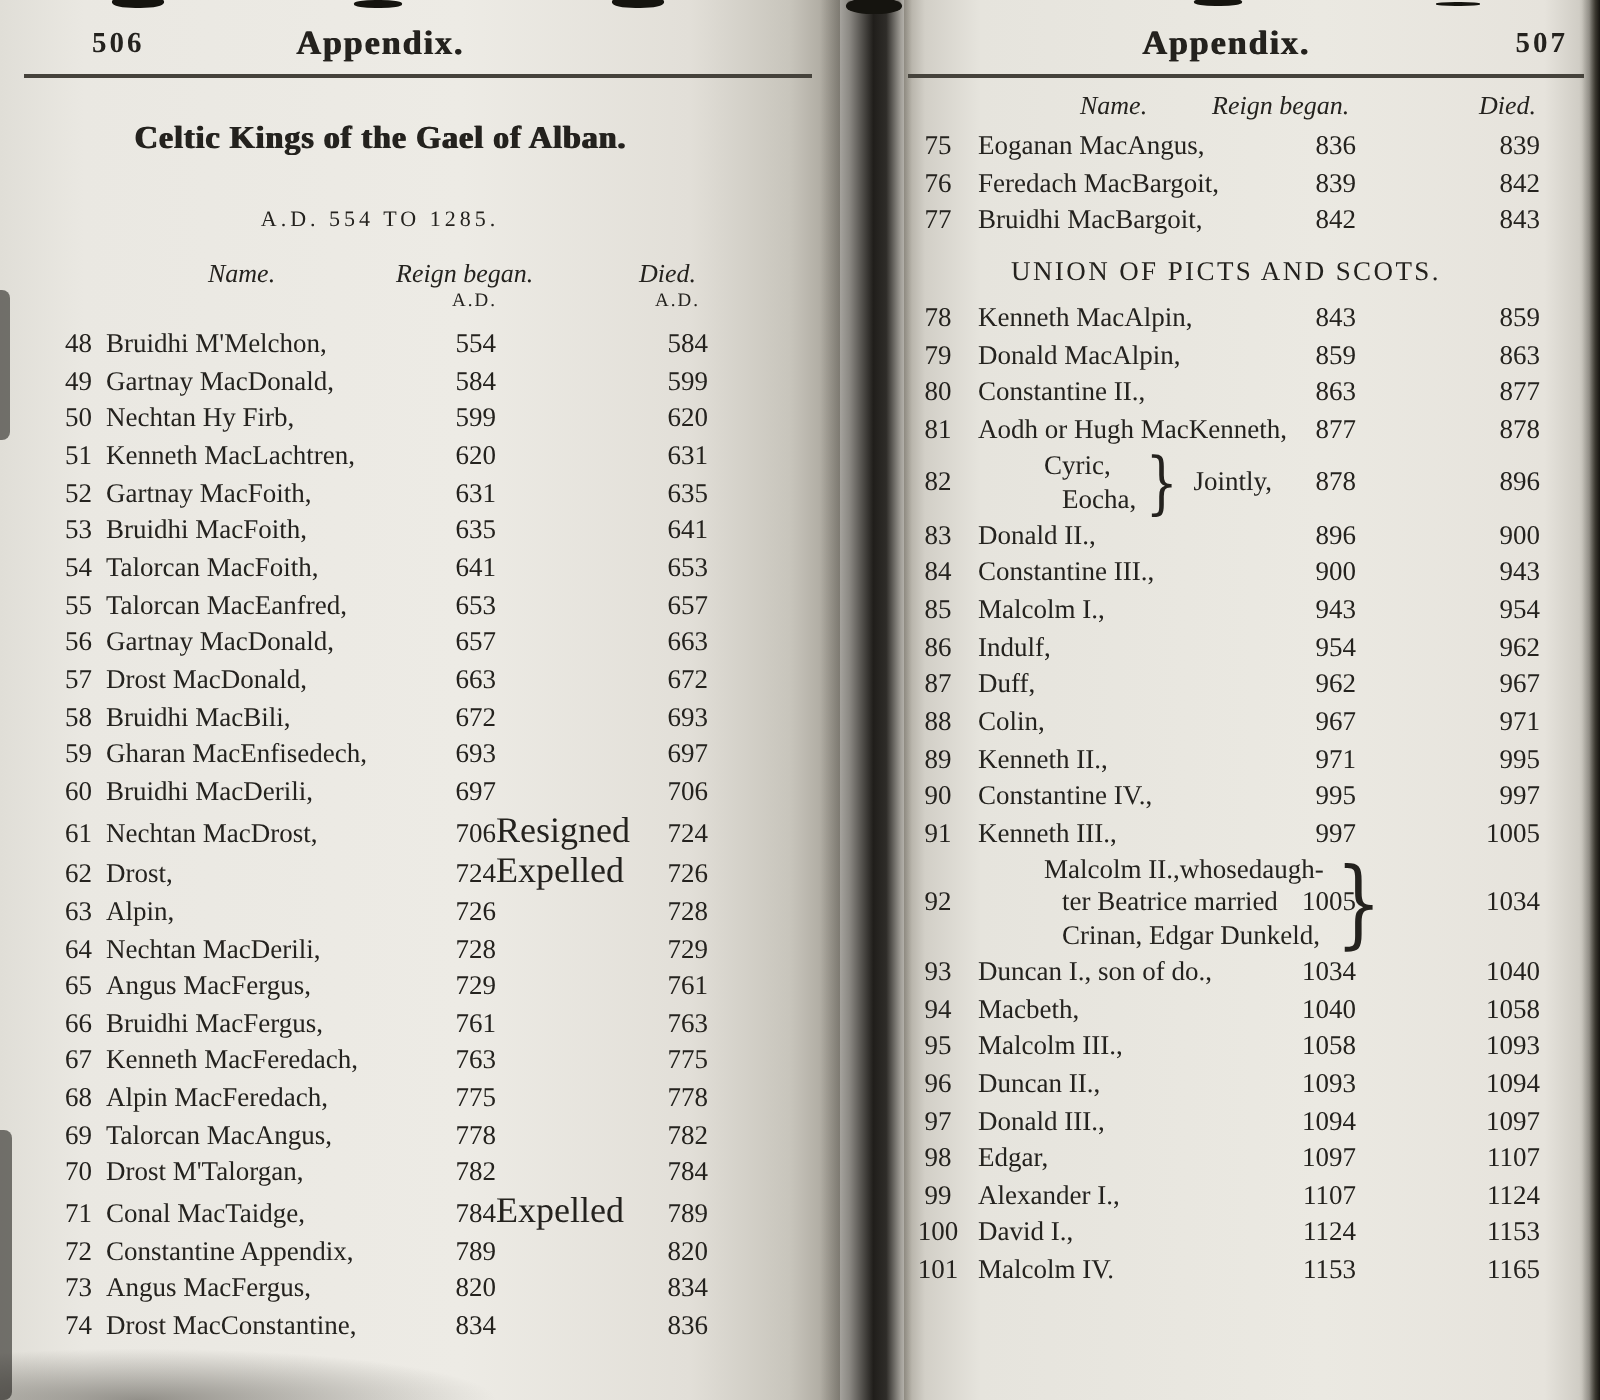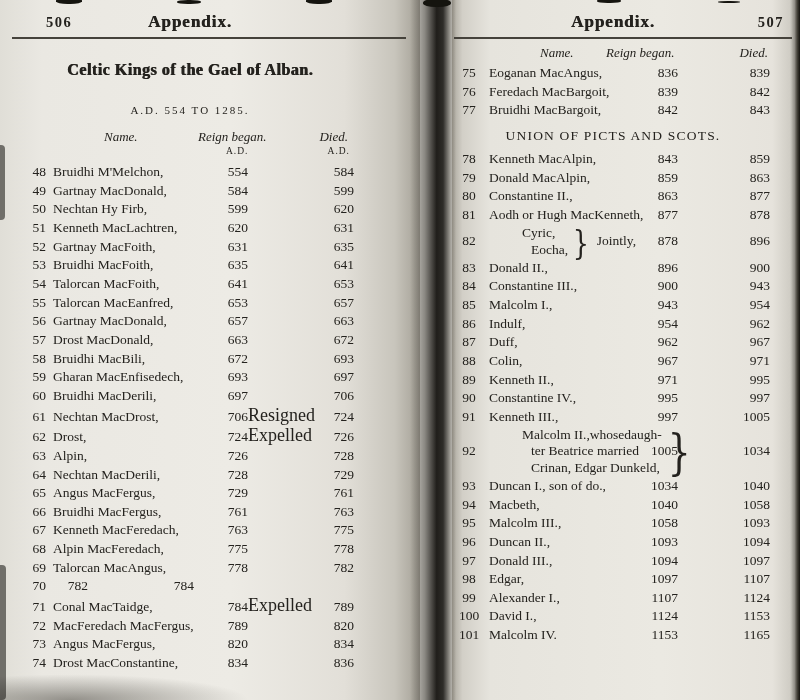--- a/index.html
+++ b/index.html
@@ -278,34 +278,35 @@
         </div>
         <div class="trow">
           <div class="cell-no">69</div>
           <div class="cell-name">Talorcan MacAngus,</div>
           <div class="cell-reign">778</div>
           <div class="cell-note"></div>
           <div class="cell-died">782</div>
         </div>
         <div class="trow">
           <div class="cell-no">70</div>
+          <div class="cell-name">Drost M'Talorgan,</div>
           <div class="cell-reign">782</div>
           <div class="cell-note"></div>
           <div class="cell-died">784</div>
         </div>
         <div class="trow">
           <div class="cell-no">71</div>
           <div class="cell-name">Conal MacTaidge,</div>
           <div class="cell-reign">784</div>
           <div class="cell-note">Expelled</div>
           <div class="cell-died">789</div>
         </div>
         <div class="trow">
           <div class="cell-no">72</div>
-          <div class="cell-name">MacFeredach MacFergus,</div>
+          <div class="cell-name">Constantine Appendix,</div>
           <div class="cell-reign">789</div>
           <div class="cell-note"></div>
           <div class="cell-died">820</div>
         </div>
         <div class="trow">
           <div class="cell-no">73</div>
           <div class="cell-name">Angus MacFergus,</div>
           <div class="cell-reign">820</div>
           <div class="cell-note"></div>
           <div class="cell-died">834</div>

